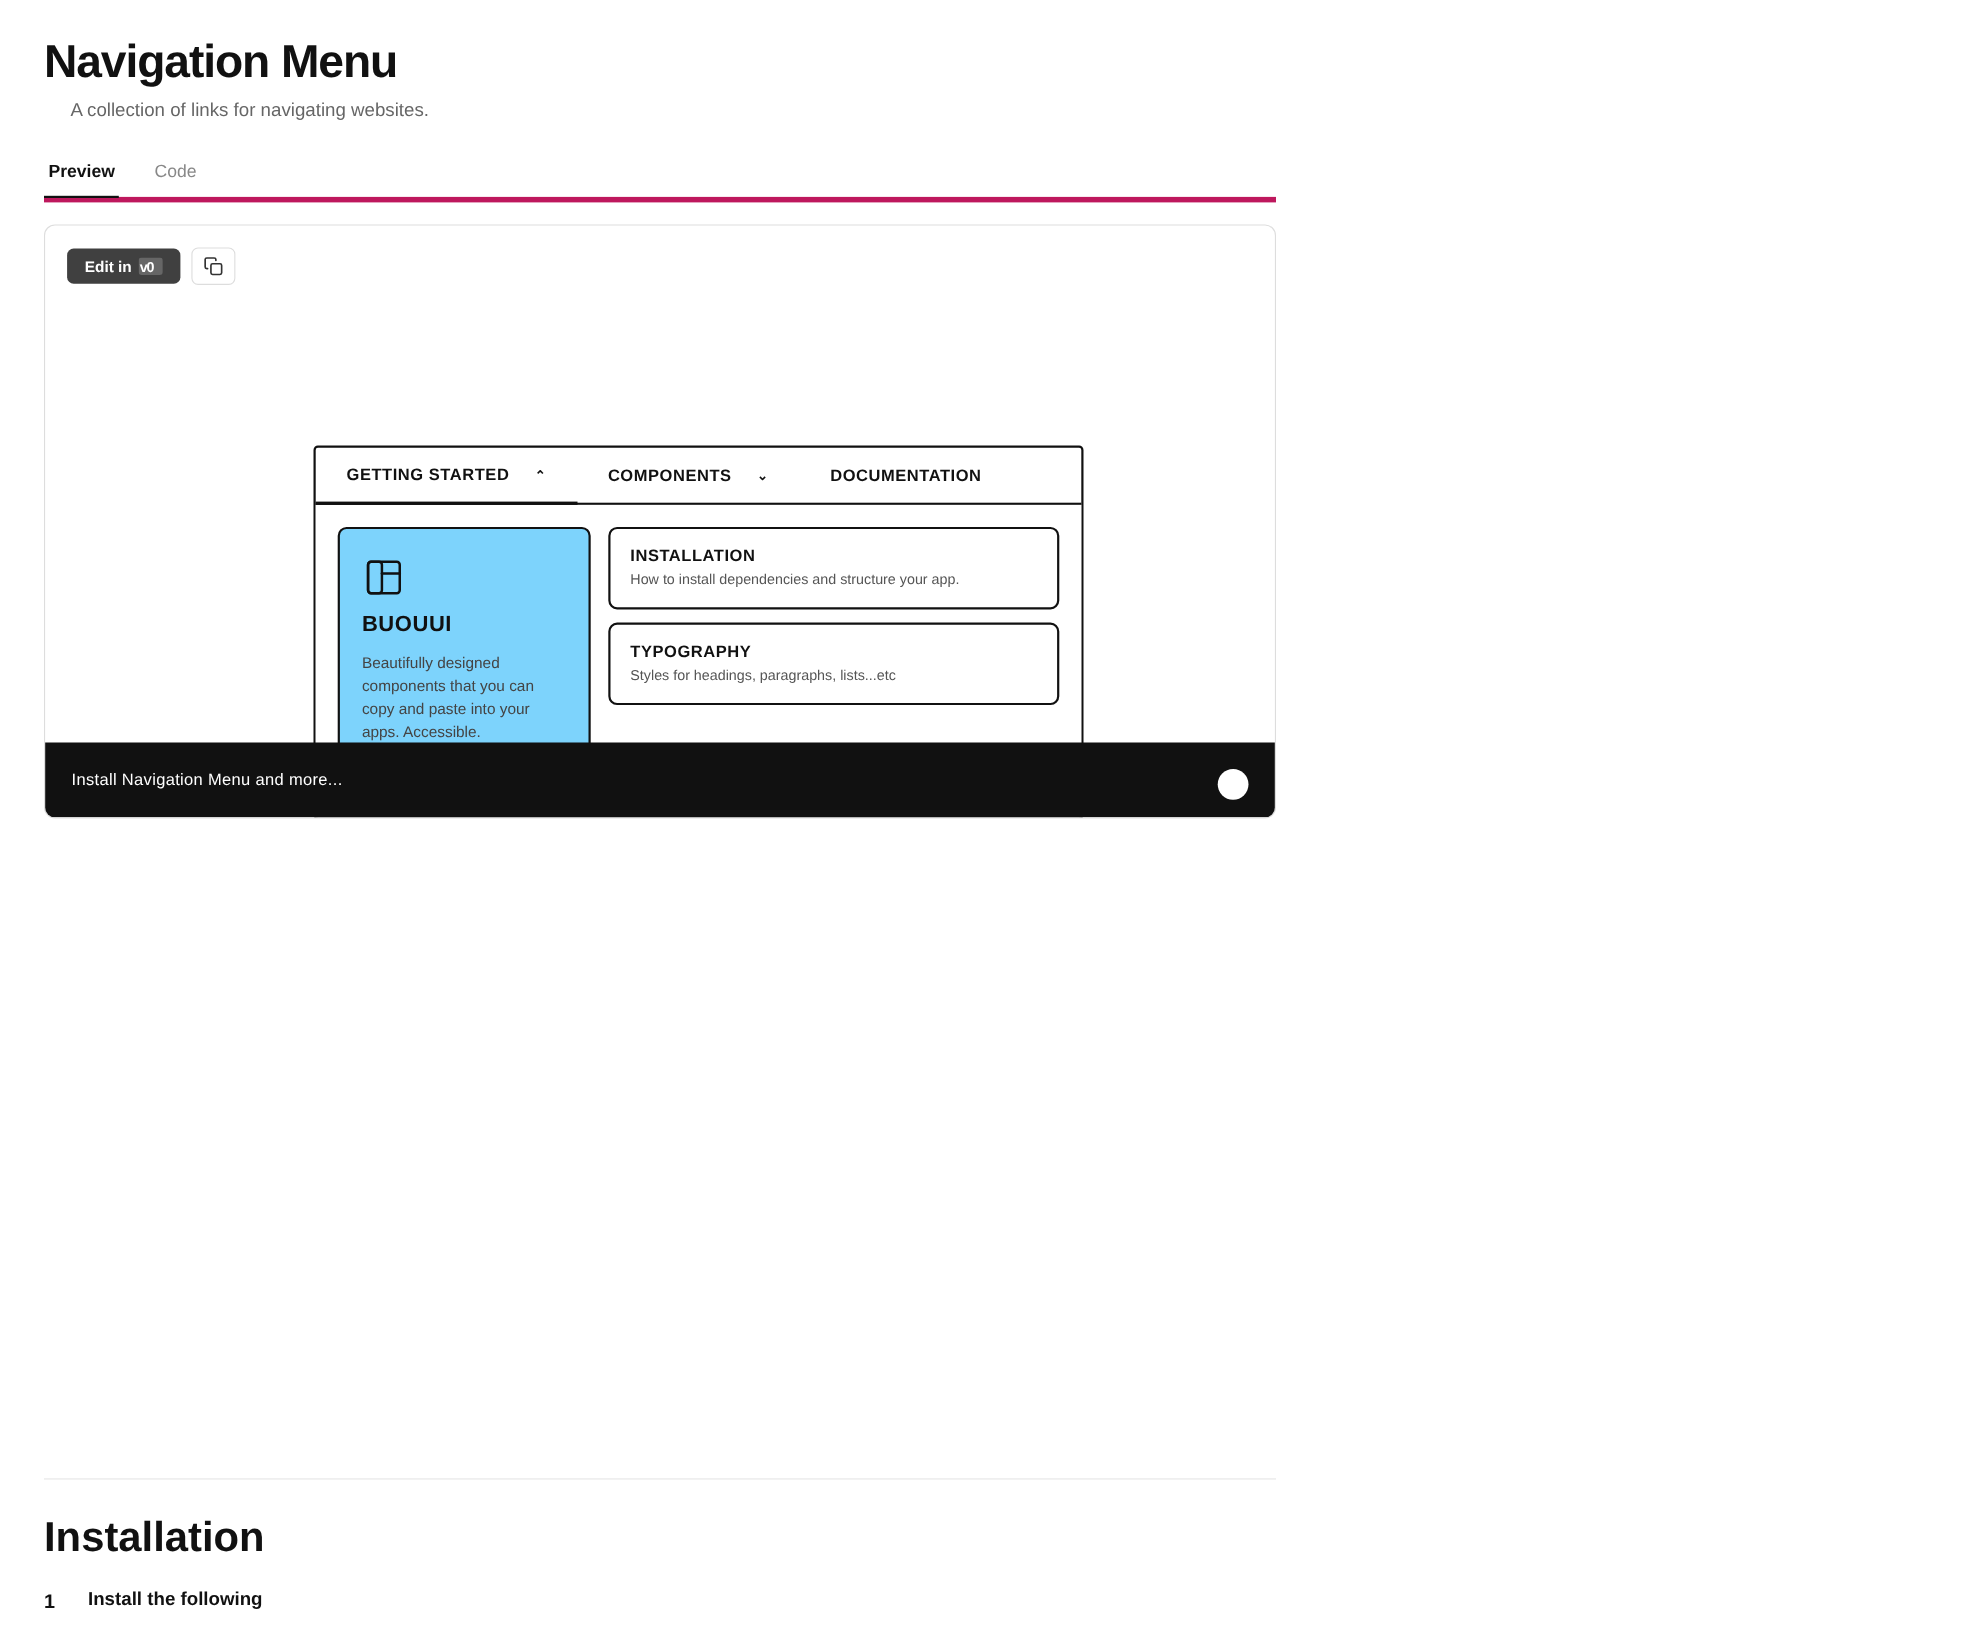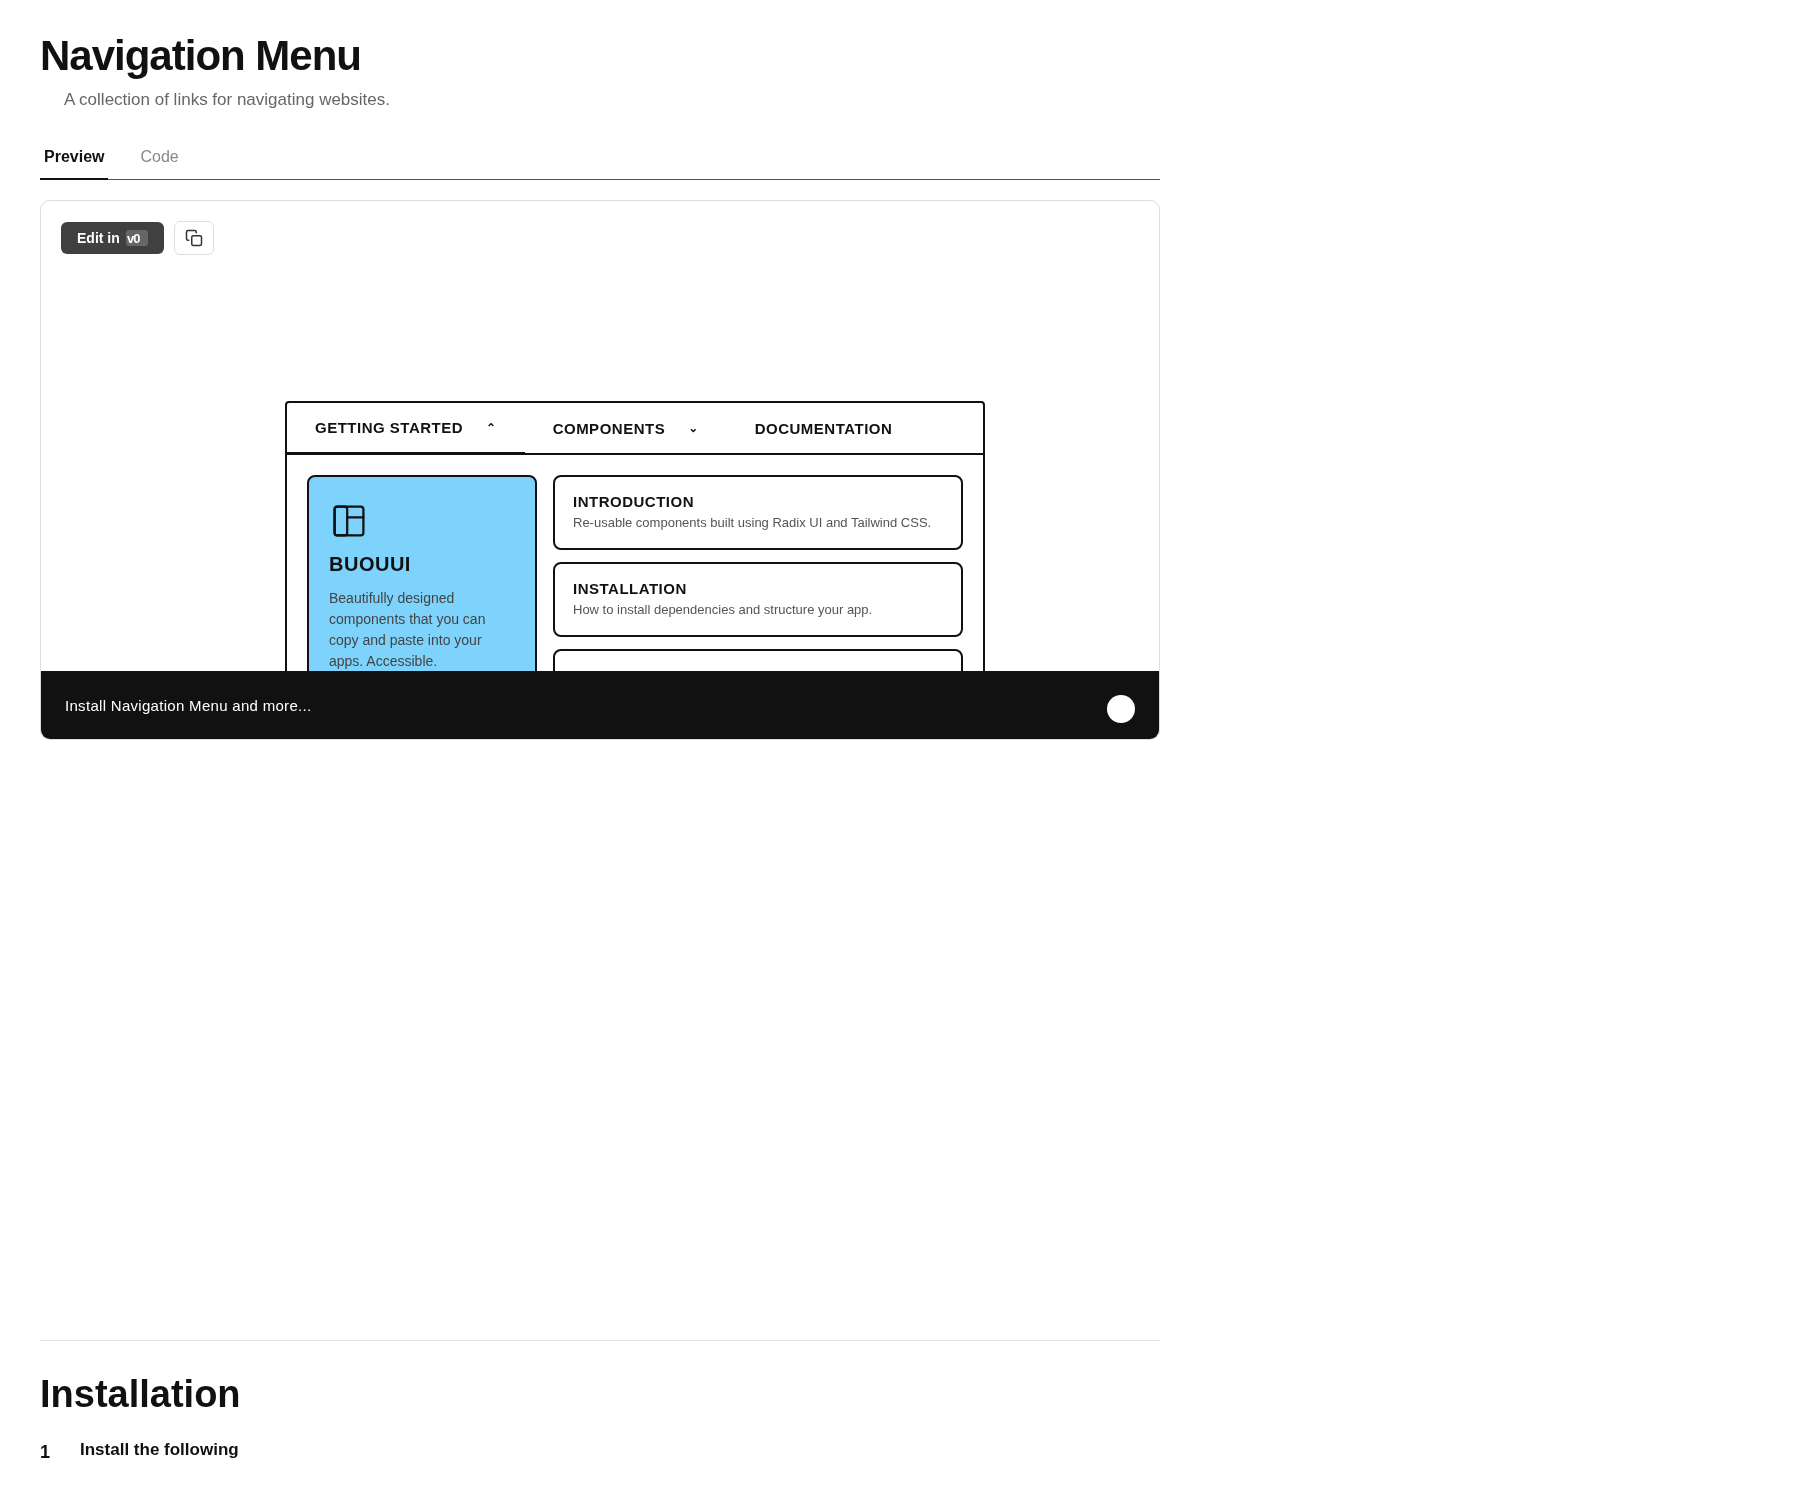--- a/index.html
+++ b/index.html
@@ -23,21 +23,21 @@
 
     .page-subtitle {
       font-size: 17px;
       color: #666;
       margin-bottom: 28px;
       margin-left: 24px;
     }
 
     .tabs-bar {
       display: flex;
-      border-bottom: 1px solid #be185d;
+      border-bottom: 5px solid #be185d;
       margin-bottom: 0;
     }
 
     .tab-item {
       padding: 10px 4px 12px 4px;
       margin-right: 28px;
       font-size: 16px;
       cursor: pointer;
       color: #888;
       border-bottom: 2px solid transparent;
@@ -336,24 +336,20 @@
                 <rect x="4" y="4" width="14" height="32" rx="3"></rect>
                 <line x1="18" y1="16" x2="36" y2="16"></line>
               </svg>
             </div>
             <div class="nav-featured-title">BUOUUI</div>
             <div class="nav-featured-desc">Beautifully designed components that you can copy and paste into your apps. Accessible. Customizable. Open Source.</div>
           </div>
 
           <div class="nav-links-list">
             <div class="nav-link-card">
-              <div class="nav-link-title">INTRODUCTION</div>
-              <div class="nav-link-desc">Re-usable components built using Radix UI and Tailwind CSS.</div>
-            </div>
-            <div class="nav-link-card">
               <div class="nav-link-title">INSTALLATION</div>
               <div class="nav-link-desc">How to install dependencies and structure your app.</div>
             </div>
             <div class="nav-link-card">
               <div class="nav-link-title">TYPOGRAPHY</div>
               <div class="nav-link-desc">Styles for headings, paragraphs, lists...etc</div>
             </div>
           </div>
         </div>
       </div>

